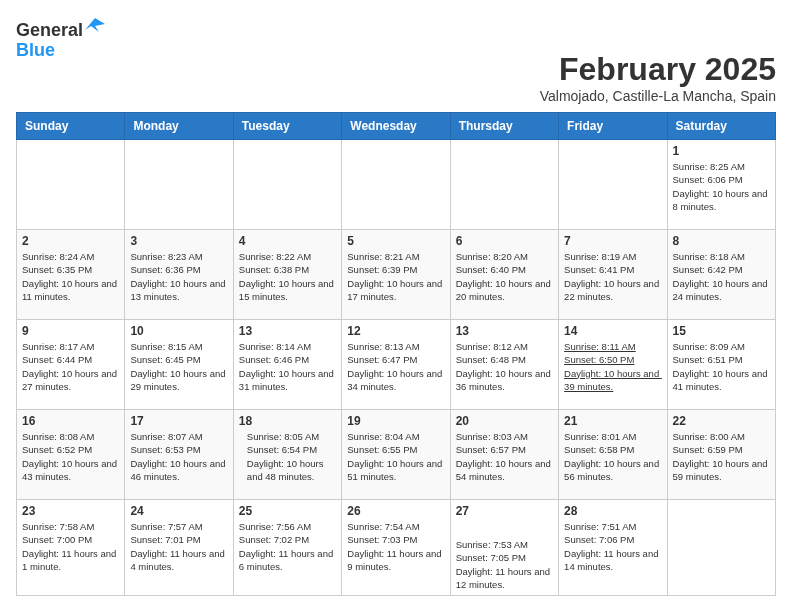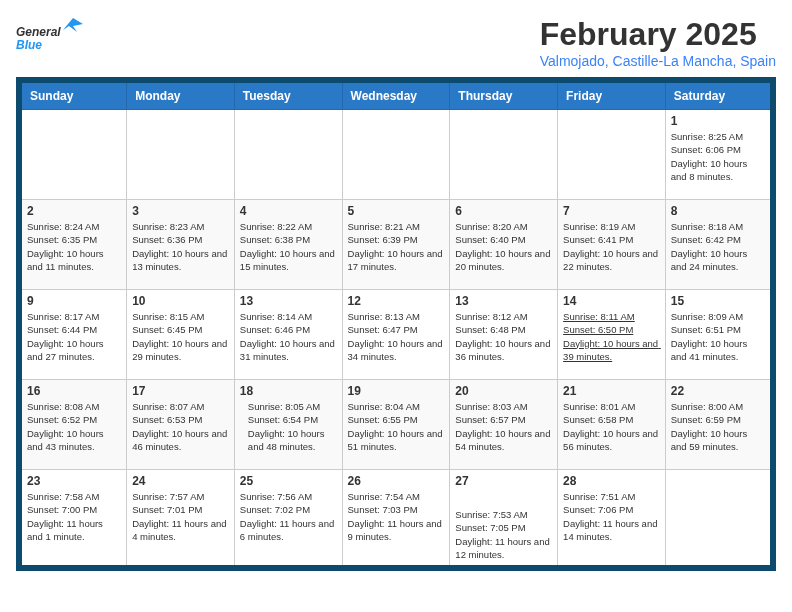--- a/index.html
+++ b/index.html
@@ -15,50 +15,50 @@
       justify-content: space-between;
       align-items: flex-start;
       margin-bottom: 8px;
     }
     .logo {
       display: flex;
       align-items: center;
       gap: 0;
     }
     .logo-text {
-      font-size: 12px;
+      font-size: 18px;
       font-weight: bold;
       color: #333;
       line-height: 1.1;
-      font-style: italic;
     }
     .logo-text span {
       color: #2196F3;
     }
     .logo-icon {
       width: 20px;
       height: 20px;
       margin-left: 2px;
     }
     .title-block {
-      text-align: left;
+      text-align: right;
+      margin-top: 35px;
     }
     .month-title {
       font-size: 32px;
       font-weight: bold;
       color: #333;
     }
     .location {
       font-size: 14px;
-      color: #3b82f6;
+      color: #404040;
     }
     .calendar {
       width: 100%;
       border-collapse: collapse;
-      border: 6px solid #0c4a6e;
+      border: 1px solid #0c4a6e;
     }
     .calendar th {
       background: #2979c7;
       color: #fff;
       font-size: 12px;
       font-weight: bold;
       padding: 6px 8px;
       text-align: left;
       border: 1px solid #2469b0;
     }

